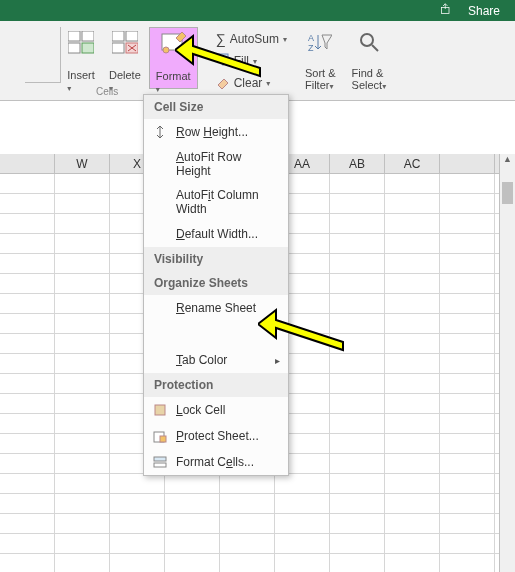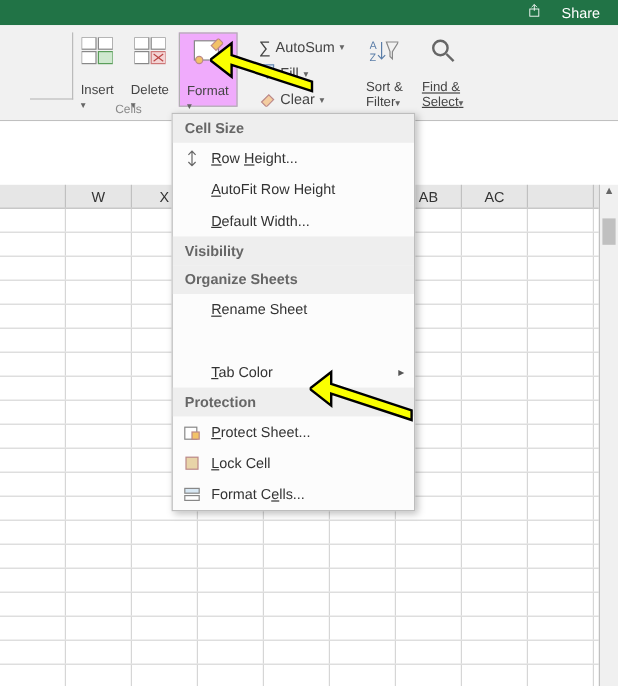--- a/index.html
+++ b/index.html
@@ -24,21 +24,21 @@
 .colheaders { height: 20px; background: #e6e6e6; border-bottom: 1px solid #c0c0c0; display: flex; position: absolute; top: 154px; left: 0; right: 16px; }
 .ch { flex: 0 0 55px; border-right: 1px solid #c0c0c0; text-align: center; font-size: 12px; color: #333; line-height: 20px; }
 
 .sheetgrid { position: absolute; top: 174px; left: 0; right: 16px; bottom: 0; }
 .row { height: 20px; border-bottom: 1px solid #d6d6d6; display: flex; }
 .cell { flex: 0 0 55px; border-right: 1px solid #d6d6d6; }
 
 .scroll-vert { position: absolute; top: 154px; right: 0; bottom: 0; width: 16px; background: #f0f0f0; border-left: 1px solid #c0c0c0; }
 .scroll-thumb { margin: 18px 2px 0 2px; height: 22px; background: #c0c0c0; }
 
-.dropdown { position: absolute; top: 94px; left: 143px; width: 203px; background: #fcfcfc; border: 1px solid #bdbdbd; box-shadow: 2px 2px 6px rgba(0,0,0,0.25); font-size: 12px; color: #333; }
+.dropdown { position: absolute; top: 94px; left: 143px; width: 146px; background: #fcfcfc; border: 1px solid #bdbdbd; box-shadow: 2px 2px 6px rgba(0,0,0,0.25); font-size: 12px; color: #333; }
 .dd-header { background: #eee; padding: 5px 10px; font-weight: 600; color: #666; }
 .dd-item { display: flex; align-items: center; padding: 5px 24px 5px 8px; gap: 8px; cursor: pointer; position: relative; }
 .dd-icon { width: 16px; height: 16px; display: flex; align-items: center; justify-content: center; flex-shrink: 0; }
 .dd-text u { text-decoration: underline; }
 .dd-sub::after { content: "▸"; position: absolute; right: 8px; font-size: 10px; color: #555; }
 
 .arrow-annot { position: absolute; pointer-events: none; }
 
 .partial-ribbon-box { border: 1px solid #bbb; border-top: none; border-left: none; height: 56px; width: 36px; margin-top: 6px; }
 </style>
@@ -134,21 +134,21 @@
       <span class="label" style="white-space:pre;"><span>Sort &amp;
 Filter</span><span class="drop-arrow">▾</span></span>
     </div>
     <div class="rbtn">
       <span class="icon-slot">
         <svg width="22" height="22" viewBox="0 0 22 22">
             <circle cx="9" cy="9" r="6" fill="none" stroke="#666" stroke-width="2"></circle>
             <line x1="14" y1="14" x2="20" y2="20" stroke="#666" stroke-width="2"></line>
           </svg>
       </span>
-      <span class="label" style="white-space:pre;text-decoration:underline;"><span>Find &amp;
+      <span class="label" style="white-space:pre;"><span>Find &amp;
 Select</span><span class="drop-arrow">▾</span></span>
     </div>
   </div>
 </div>
 <div class="group-label">Cells</div>
 
 <div style="position:absolute; top:101px; left:0; right:0; height:53px; background:#fff;"></div>
 
 <div class="colheaders">
   <div class="ch"></div>
@@ -399,55 +399,59 @@
         </svg>
       </span>
     <span class="dd-text"><u>R</u>ow <u>H</u>eight...</span>
   </div>
   <div class="dd-item">
     <span class="dd-icon"></span>
     <span class="dd-text"><u>A</u>utoFit Row Height</span>
   </div>
   <div class="dd-item">
     <span class="dd-icon"></span>
+    <span class="dd-text">AutoF<u>i</u>t Column Width</span>
+  </div>
+  <div class="dd-item">
+    <span class="dd-icon"></span>
     <span class="dd-text"><u>D</u>efault Width...</span>
   </div>
 
   <div class="dd-header">Visibility</div>
 
   <div class="dd-header">Organize Sheets</div>
   <div class="dd-item">
     <span class="dd-icon"></span>
     <span class="dd-text"><u>R</u>ename Sheet</span>
   </div>
   <div class="dd-item">
     <span class="dd-icon"></span>
   </div>
   <div class="dd-item dd-sub">
     <span class="dd-icon"></span>
     <span class="dd-text"><u>T</u>ab Color</span>
   </div>
 
   <div class="dd-header">Protection</div>
+  <div class="dd-item">
+    <span class="dd-icon">
+        <svg width="14" height="14">
+          <rect x="2" y="2" width="10" height="10" fill="#e8d4a8" stroke="#b88"></rect>
+        </svg>
+      </span>
+    <span class="dd-text"><u>L</u>ock Cell</span>
+  </div>
   <div class="dd-item">
     <span class="dd-icon">
         <svg width="14" height="14">
           <rect x="1" y="3" width="10" height="10" fill="#fff" stroke="#888"></rect>
           <rect x="7" y="7" width="6" height="6" fill="#f2c268" stroke="#b88"></rect>
         </svg>
       </span>
     <span class="dd-text"><u>P</u>rotect Sheet...</span>
-  </div>
-  <div class="dd-item">
-    <span class="dd-icon">
-        <svg width="14" height="14">
-          <rect x="2" y="2" width="10" height="10" fill="#e8d4a8" stroke="#b88"></rect>
-        </svg>
-      </span>
-    <span class="dd-text"><u>L</u>ock Cell</span>
   </div>
   <div class="dd-item">
     <span class="dd-icon">
         <svg width="14" height="14">
           <rect x="1" y="2" width="12" height="4" fill="#d8e8f4" stroke="#888"></rect>
           <rect x="1" y="8" width="12" height="4" fill="#fff" stroke="#888"></rect>
         </svg>
       </span>
     <span class="dd-text">Format C<u>e</u>lls...</span>
   </div>

